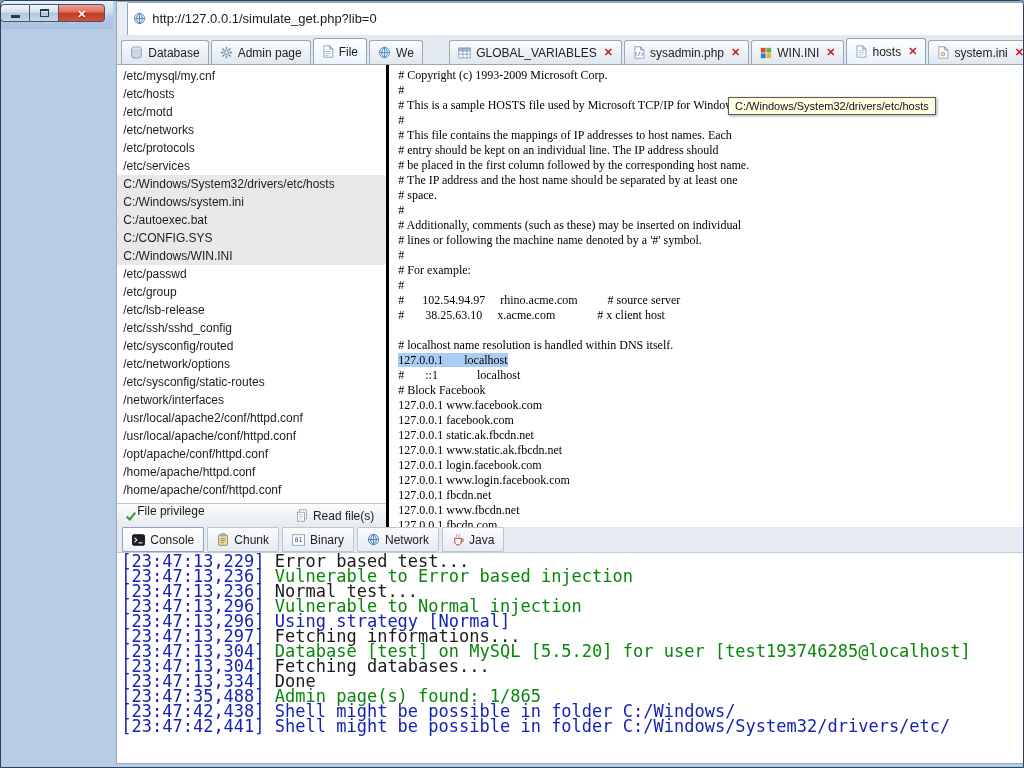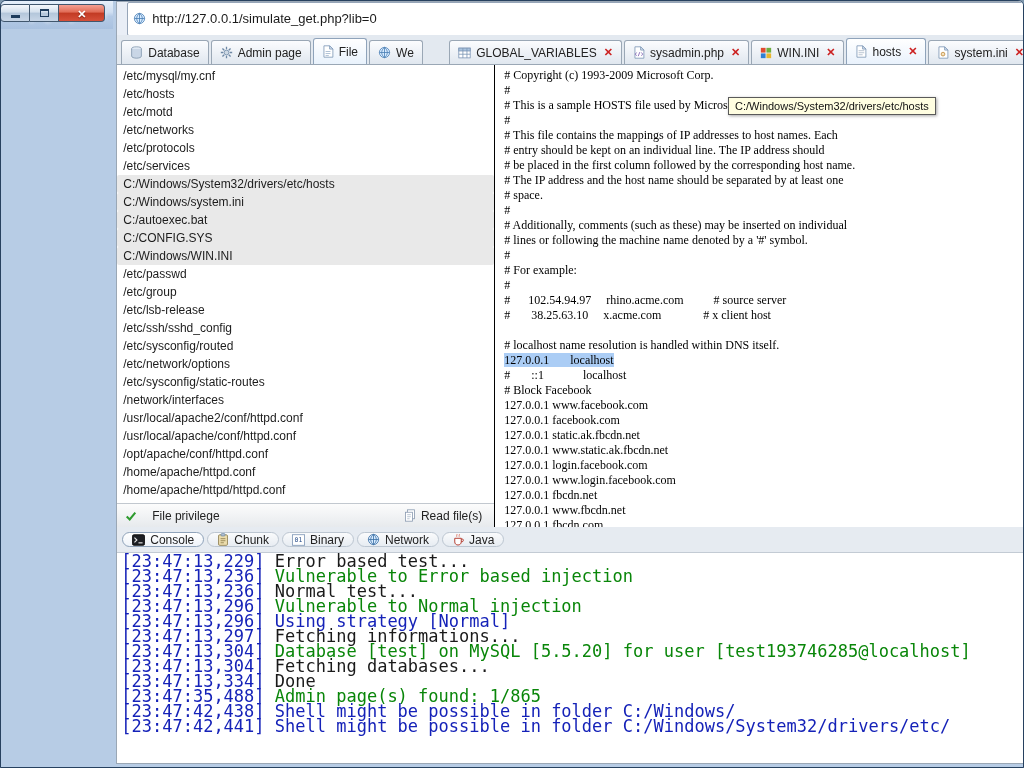--- a/index.html
+++ b/index.html
@@ -22,32 +22,32 @@
   .combo-sep{width:1px;height:17px;background:#ccd4dc}
   .combo-btn{display:flex;align-items:center;padding:0 3px}
   .tabs-row{height:30px;flex:none;background:#e3e9f0;display:flex;align-items:flex-end;border:1px solid #9aa7b5;border-top:none;border-bottom:1px solid #9aa7b5}
   .left-tabs{width:326px;flex:none;display:flex;align-items:flex-end;overflow:hidden;padding-left:4px}
   .right-tabs{flex:1;display:flex;align-items:flex-end;overflow:hidden;padding-left:6px}
   .tab{flex:none;display:flex;align-items:center;gap:5px;height:24px;padding:4px 8px;margin-right:2px;border:1px solid #9aa7b5;border-bottom:none;border-radius:3px 3px 0 0;background:linear-gradient(#fbfcfe,#e0e7ef);font-size:12px;color:#222;white-space:nowrap;cursor:default}
   .tab.selected{height:27px;background:linear-gradient(#ffffff,#e9f2fc);margin-bottom:-1px;border-color:#8fa3ba;border-bottom:1px solid #fff}
   .close-x{color:#c22;font-weight:bold;font-size:11px;margin-left:2px}
   .ic{display:inline-flex;align-items:center;line-height:0}
   .main{height:462px;flex:none;display:flex;background:#fff;border-left:1px solid #9aa7b5;border-right:1px solid #9aa7b5;min-width:0}
-  .left-panel{width:378px;flex:none;border-right:1px solid #000000;display:flex;flex-direction:column;min-height:0}
+  .left-panel{width:272px;flex:none;border-right:3px solid #000000;display:flex;flex-direction:column;min-height:0}
   .file-list{flex:1;overflow:hidden;padding-top:2px}
   .file-row{height:18px;line-height:18px;font-size:12px;padding-left:6px;white-space:nowrap;color:#1c1c1c}
   .file-row.hl{background:#e9e9e9;border-radius:2px}
-  .file-footer{height:24px;flex:none;border-top:1px solid #c2c8cf;background:linear-gradient(#fcfcfc,#e7eaed);display:flex;align-items:center;padding:0 8px;font-size:12px;gap:15px;color:#222}
+  .file-footer{height:24px;flex:none;border-top:1px solid #c2c8cf;background:linear-gradient(#fcfcfc,#e7eaed);display:flex;padding:0 8px;font-size:12px;gap:0;color:#222}
   .read-btn{margin-left:auto;display:flex;align-items:center;gap:5px;padding:1px 4px;border-radius:2px}
   .viewer{flex:1;padding:3px 0 12px 9px;font-family:Liberation Serif, serif;font-size:12px;line-height:15px;white-space:pre;overflow:hidden;color:#000000}
   .vline{height:15px}
   .vline .sel{background:#abcdf5}
   .bottom{flex:1;display:flex;flex-direction:column;border:1px solid #9aa7b5;border-top:none;background:#fff;min-height:0}
   .console-tabs{height:26px;flex:none;background:#e6ebf1;display:flex;align-items:center;padding:2px 5px;gap:3px;border-bottom:1px solid #c3cbd4}
-  .ctab{display:flex;align-items:center;gap:5px;font-size:12px;padding:0 9px;height:15px;border:1px solid #bcc6d1;border-radius:10px;color:#222;background:linear-gradient(#fafbfc,#e7ecf2);white-space:nowrap;cursor:default}
+  .ctab{display:flex;align-items:center;gap:5px;font-size:12px;padding:0 9px;height:25px;border:1px solid #bcc6d1;border-radius:1px;color:#222;background:linear-gradient(#fafbfc,#e7ecf2);white-space:nowrap;cursor:default}
   .ctab.selected{background:linear-gradient(#ffffff,#eef3f9);border-color:#8fa3ba}
   .console-caret{margin-left:auto;display:flex;align-items:center;padding:0 4px}
   .console{flex:1;font-family:"DejaVu Sans Mono",monospace;font-size:17px;line-height:15px;padding:1px 0 0 4px;white-space:pre;overflow:hidden}
   .cline{height:15px}
   .tooltip{position:absolute;left:727px;top:96px;background:#fffee1;border:1px solid #5a5a5a;font-size:11px;padding:2px 6px;color:#111;z-index:60;box-shadow:1px 1px 3px rgba(0,0,0,.35);white-space:nowrap}
 </style>
 </head>
 <body>
 
 <div class="window">
@@ -228,21 +228,21 @@
             <div class="file-row">/etc/lsb-release</div>
             <div class="file-row">/etc/ssh/sshd_config</div>
             <div class="file-row">/etc/sysconfig/routed</div>
             <div class="file-row">/etc/network/options</div>
             <div class="file-row">/etc/sysconfig/static-routes</div>
             <div class="file-row">/network/interfaces</div>
             <div class="file-row">/usr/local/apache2/conf/httpd.conf</div>
             <div class="file-row">/usr/local/apache/conf/httpd.conf</div>
             <div class="file-row">/opt/apache/conf/httpd.conf</div>
             <div class="file-row">/home/apache/httpd.conf</div>
-            <div class="file-row">/home/apache/httpd/httpd.conf</div>
+            <div class="file-row">/home/apache/conf/httpd.conf</div>
           </div>
         <div class="file-footer">
           <span class="ic">
               <svg width="12" height="12" viewBox="0 0 14 14">
                 <path d="M2 7.5l3.5 3.5L12 3" fill="none" stroke="#2e9b2e" stroke-width="2.4"></path>
               </svg>
             </span>
           <span>File privilege</span>
           <span class="read-btn">
             <span class="ic">

